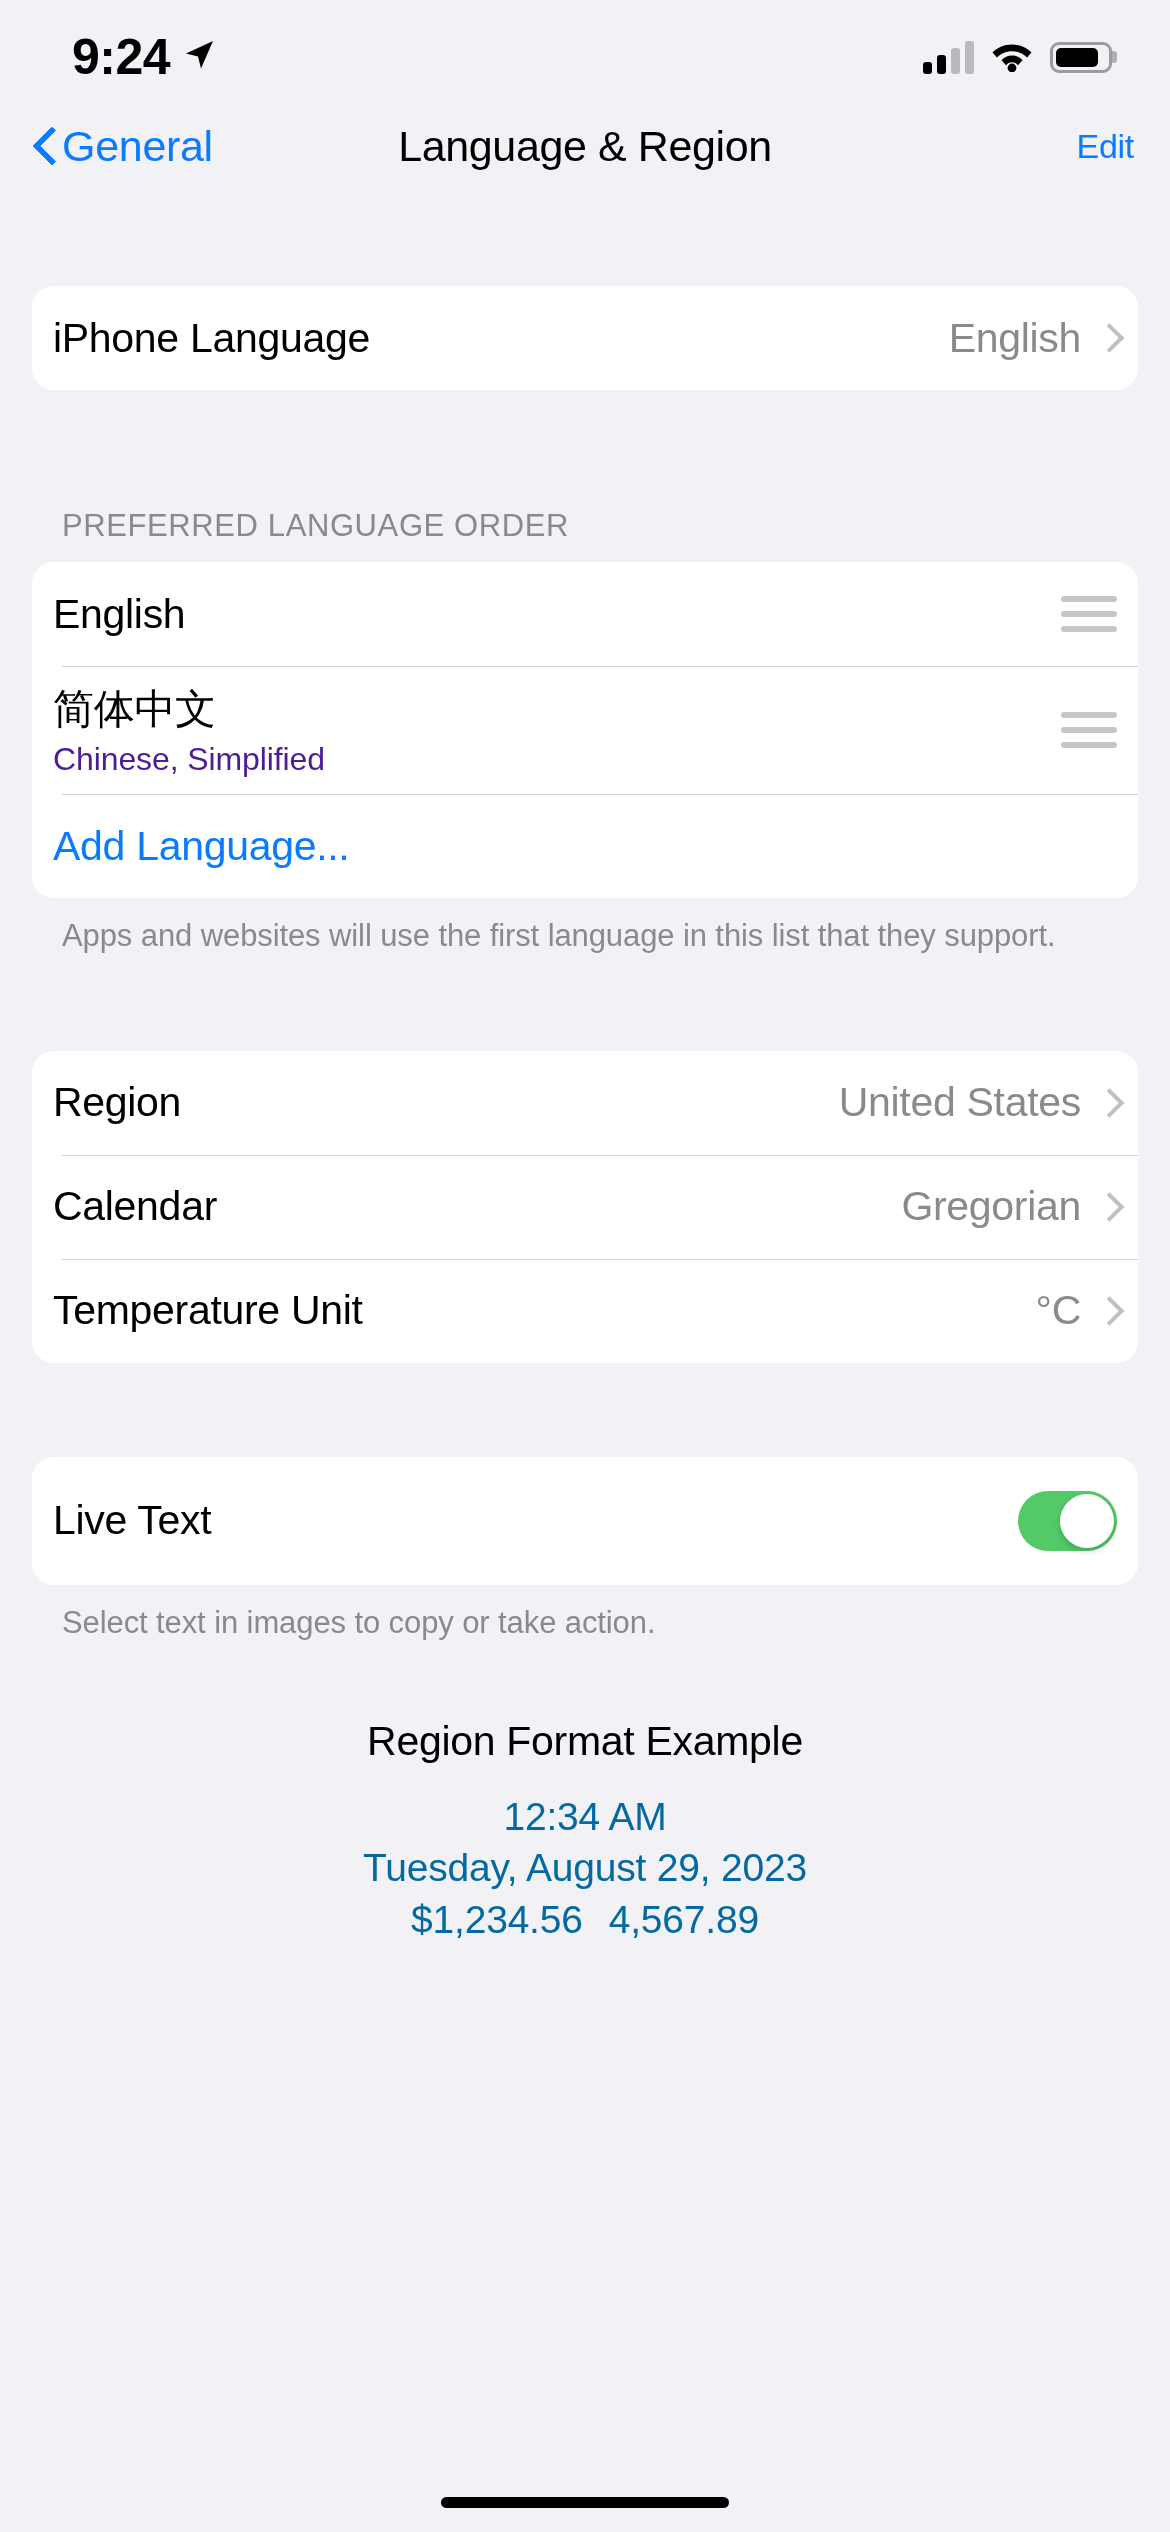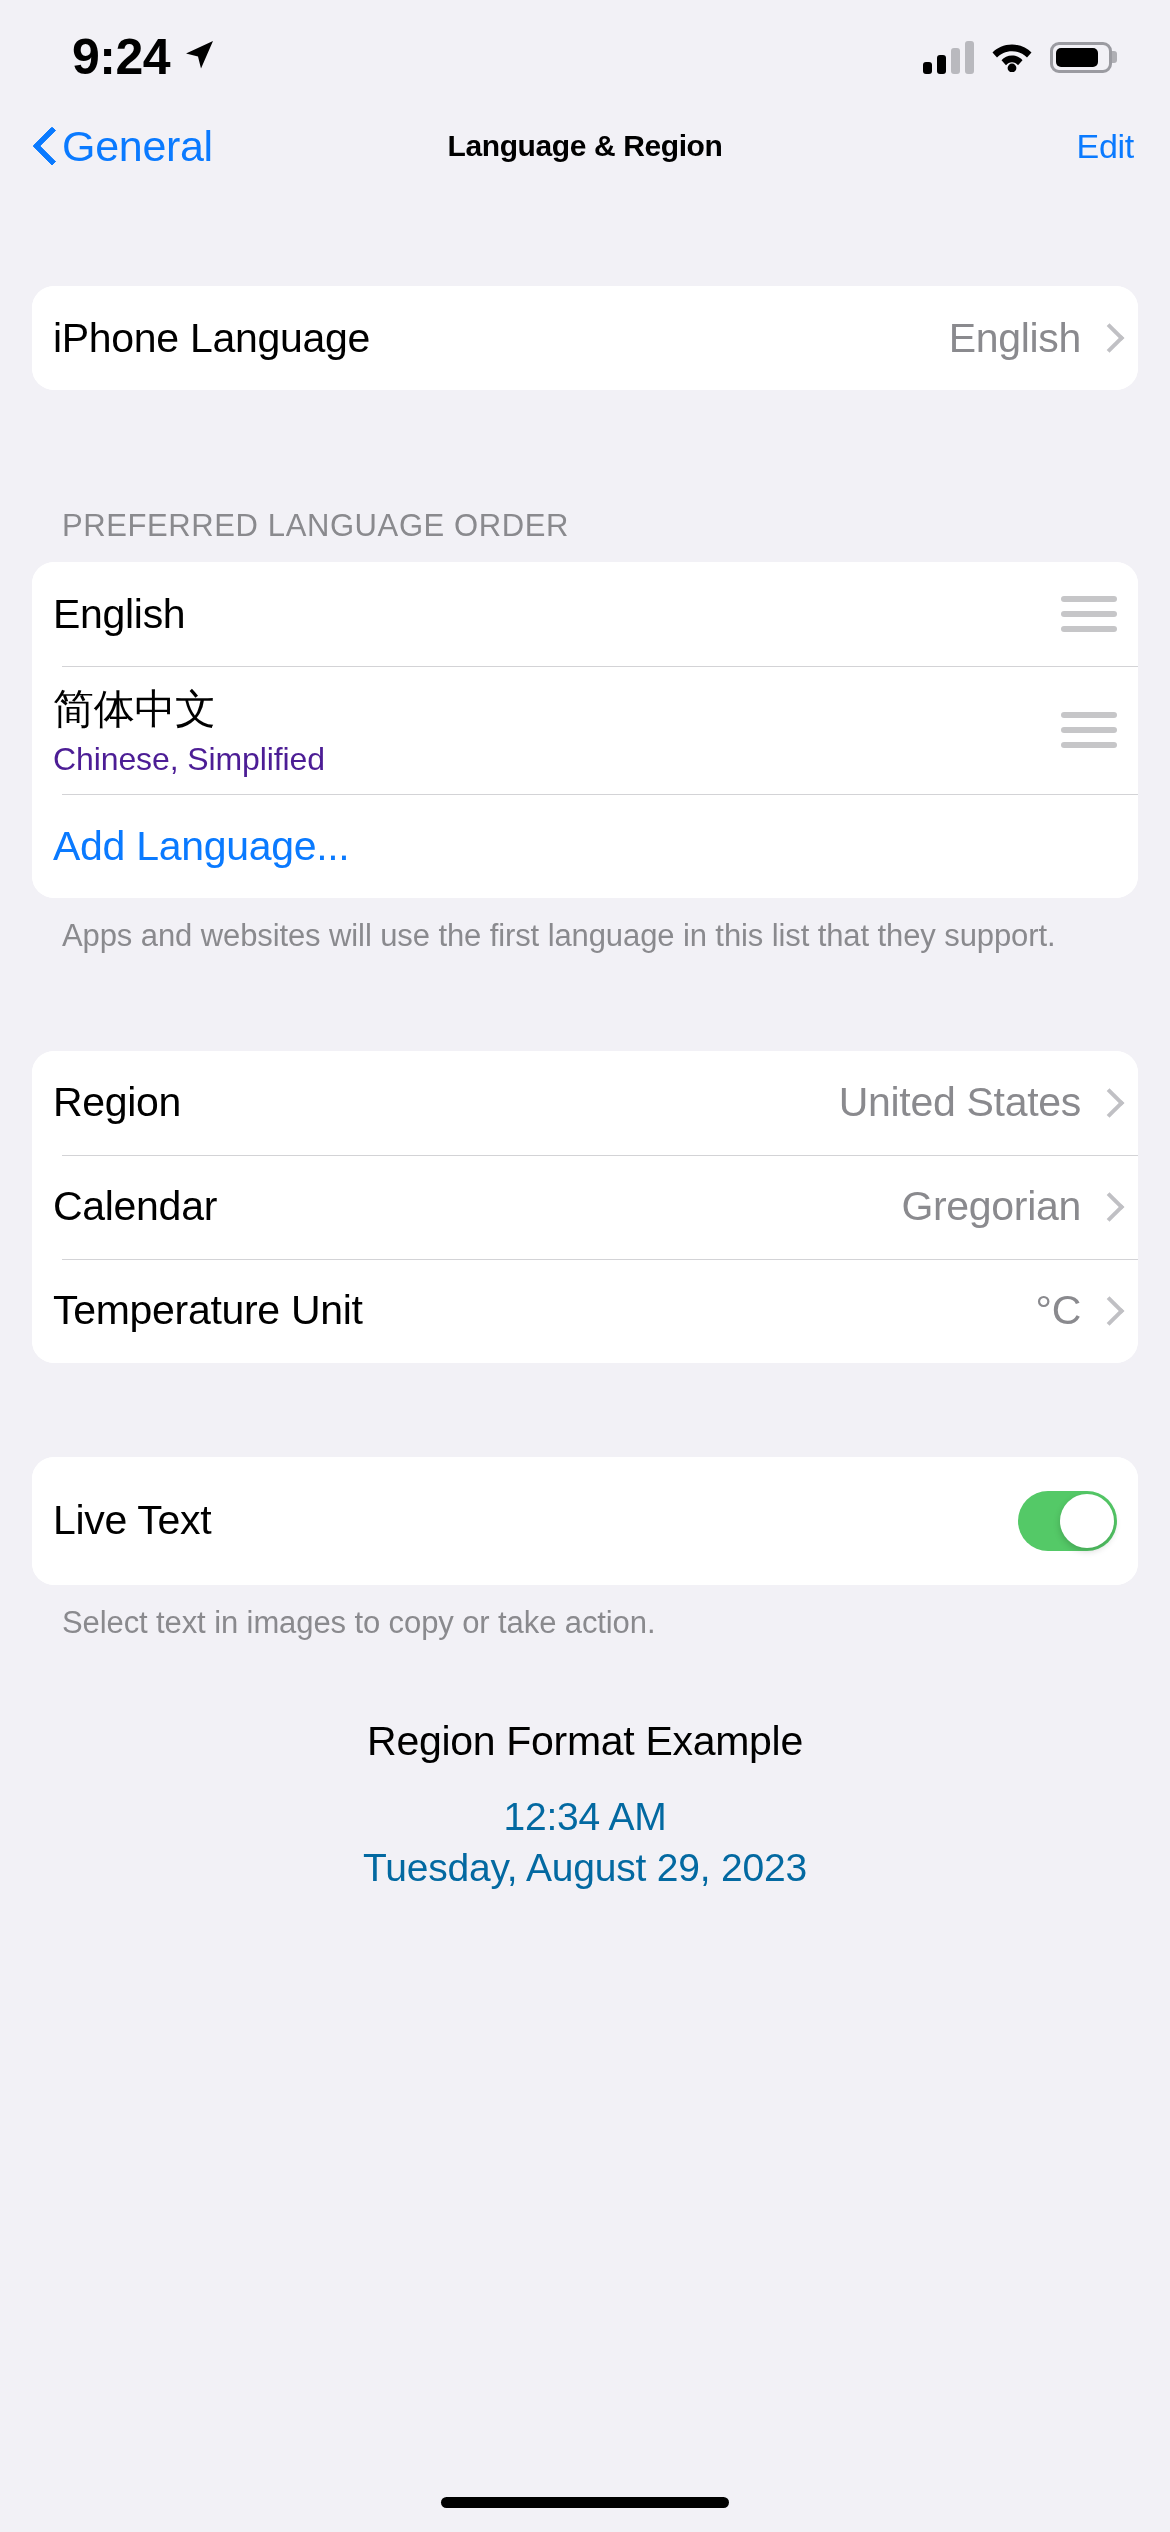--- a/index.html
+++ b/index.html
@@ -109,22 +109,22 @@
   }
   .nav-back-label {
     font-size: 43px;
     color: #0A7AFF;
     letter-spacing: -0.3px;
   }
   .nav-title {
     position: absolute;
     left: 0; right: 0;
     text-align: center;
-    font-size: 30px;
-    font-weight: 700;
+    font-size: 43px;
+    font-weight: 400;
     color: #000;
     letter-spacing: -0.4px;
     pointer-events: none;
   }
   .nav-edit {
     margin-left: auto;
     font-size: 34px;
     color: #0A7AFF;
     letter-spacing: -0.3px;
     cursor: pointer;
@@ -426,20 +426,23 @@
           <span class="knob"></span>
         </span>
       </div>
     </div>
     <div class="section-footer">Select text in images to copy or take action.</div>
 
     <div class="example">
       <div class="example-title">Region Format Example</div>
       <div class="example-line">12:34 AM</div>
       <div class="example-line">Tuesday, August 29, 2023</div>
+      <div class="example-line">
+        <span>$1,234.56</span><span class="gap"></span><span>4,567.89</span>
+      </div>
     </div>
 
   </div>
 
   <div class="home-area">
     <div class="home-indicator"></div>
   </div>
 
 </div>
 

